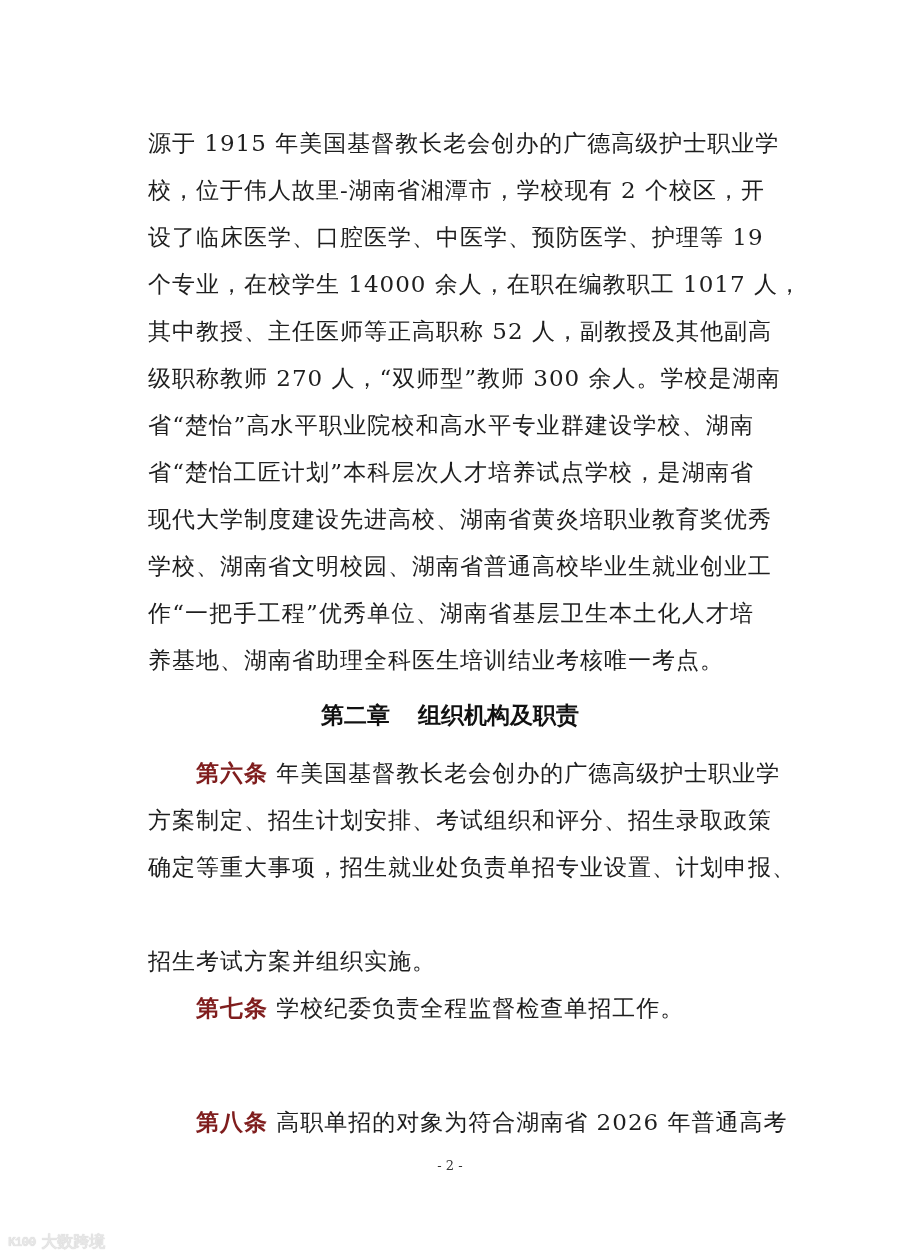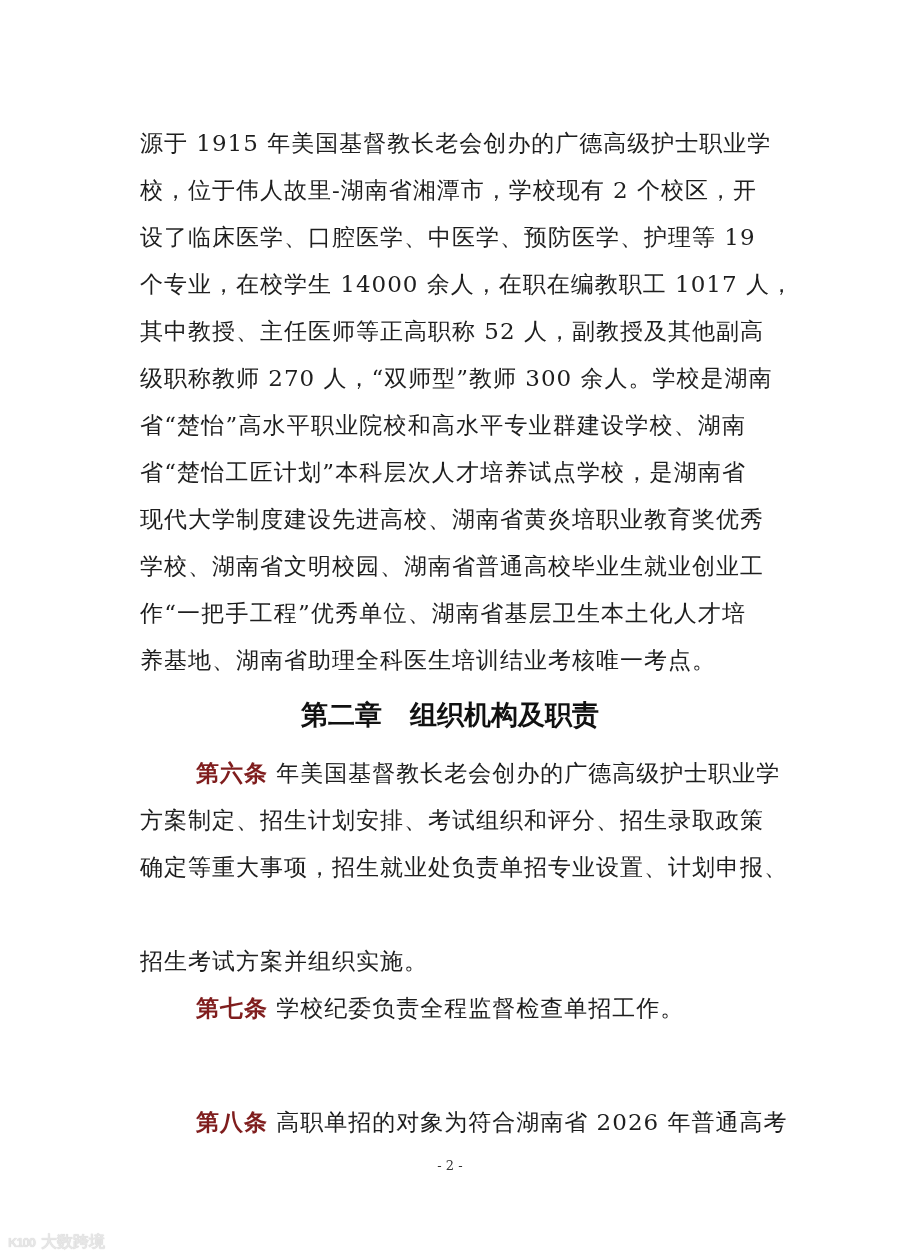--- a/index.html
+++ b/index.html
@@ -2,41 +2,41 @@
 <html><head>
 <meta charset="utf-8">
 <style>
   html, body { margin: 0; padding: 0; }
   body {
     width: 900px; height: 1260px; background: #ffffff; position: relative; overflow: hidden;
     font-family: "DejaVu Serif", "Liberation Serif", serif; color: #1e1e1e;
   }
   .page { position: absolute; left: 0; top: 0; width: 900px; height: 1260px; }
   .line {
-    position: absolute; left: 140px; width: 606px;
+    position: absolute; left: 148px; width: 606px;
     font-size: 23px; line-height: 30px; white-space: nowrap;
     text-align: justify; text-align-last: justify;
     letter-spacing: 1px;
   }
   .line.last { text-align-last: left; }
   .indent { left: 196px; width: 558px; }
   .heading {
     position: absolute; left: 0; width: 900px; text-align: center;
     font-family: "DejaVu Sans", "Liberation Sans", sans-serif; font-weight: bold;
-    font-size: 27px; line-height: 30px; color: #111;
+    font-size: 23px; line-height: 30px; color: #111;
   }
   .heading .gap { display: inline-block; width: 28px; }
   .art { font-family: "DejaVu Sans", "Liberation Sans", sans-serif; font-weight: bold; color: #7f1d1d; }
   .pagenum {
     position: absolute; left: 0; width: 900px; top: 1158px; text-align: center;
     font-size: 13px; color: #333;
   }
   .watermark {
     position: absolute; left: 8px; top: 1232px; display: flex; align-items: center; gap: 6px;
-    color: #e6e6e6; font-family: Liberation Sans, sans-serif; font-size: 16px; font-weight: bold;
+    color: #e6e6e6; font-family: Liberation Mono, monospace; font-size: 16px; font-weight: bold;
     text-shadow: 0 0 1px #c8c8c8;
   }
   .wm-logo { font-size: 13px; letter-spacing: -1px; }
 </style>
 </head>
 <body>
 
 <div class="page">
 
   <div class="line" style="top:128px">源于 1915 年美国基督教长老会创办的广德高级护士职业学</div>

